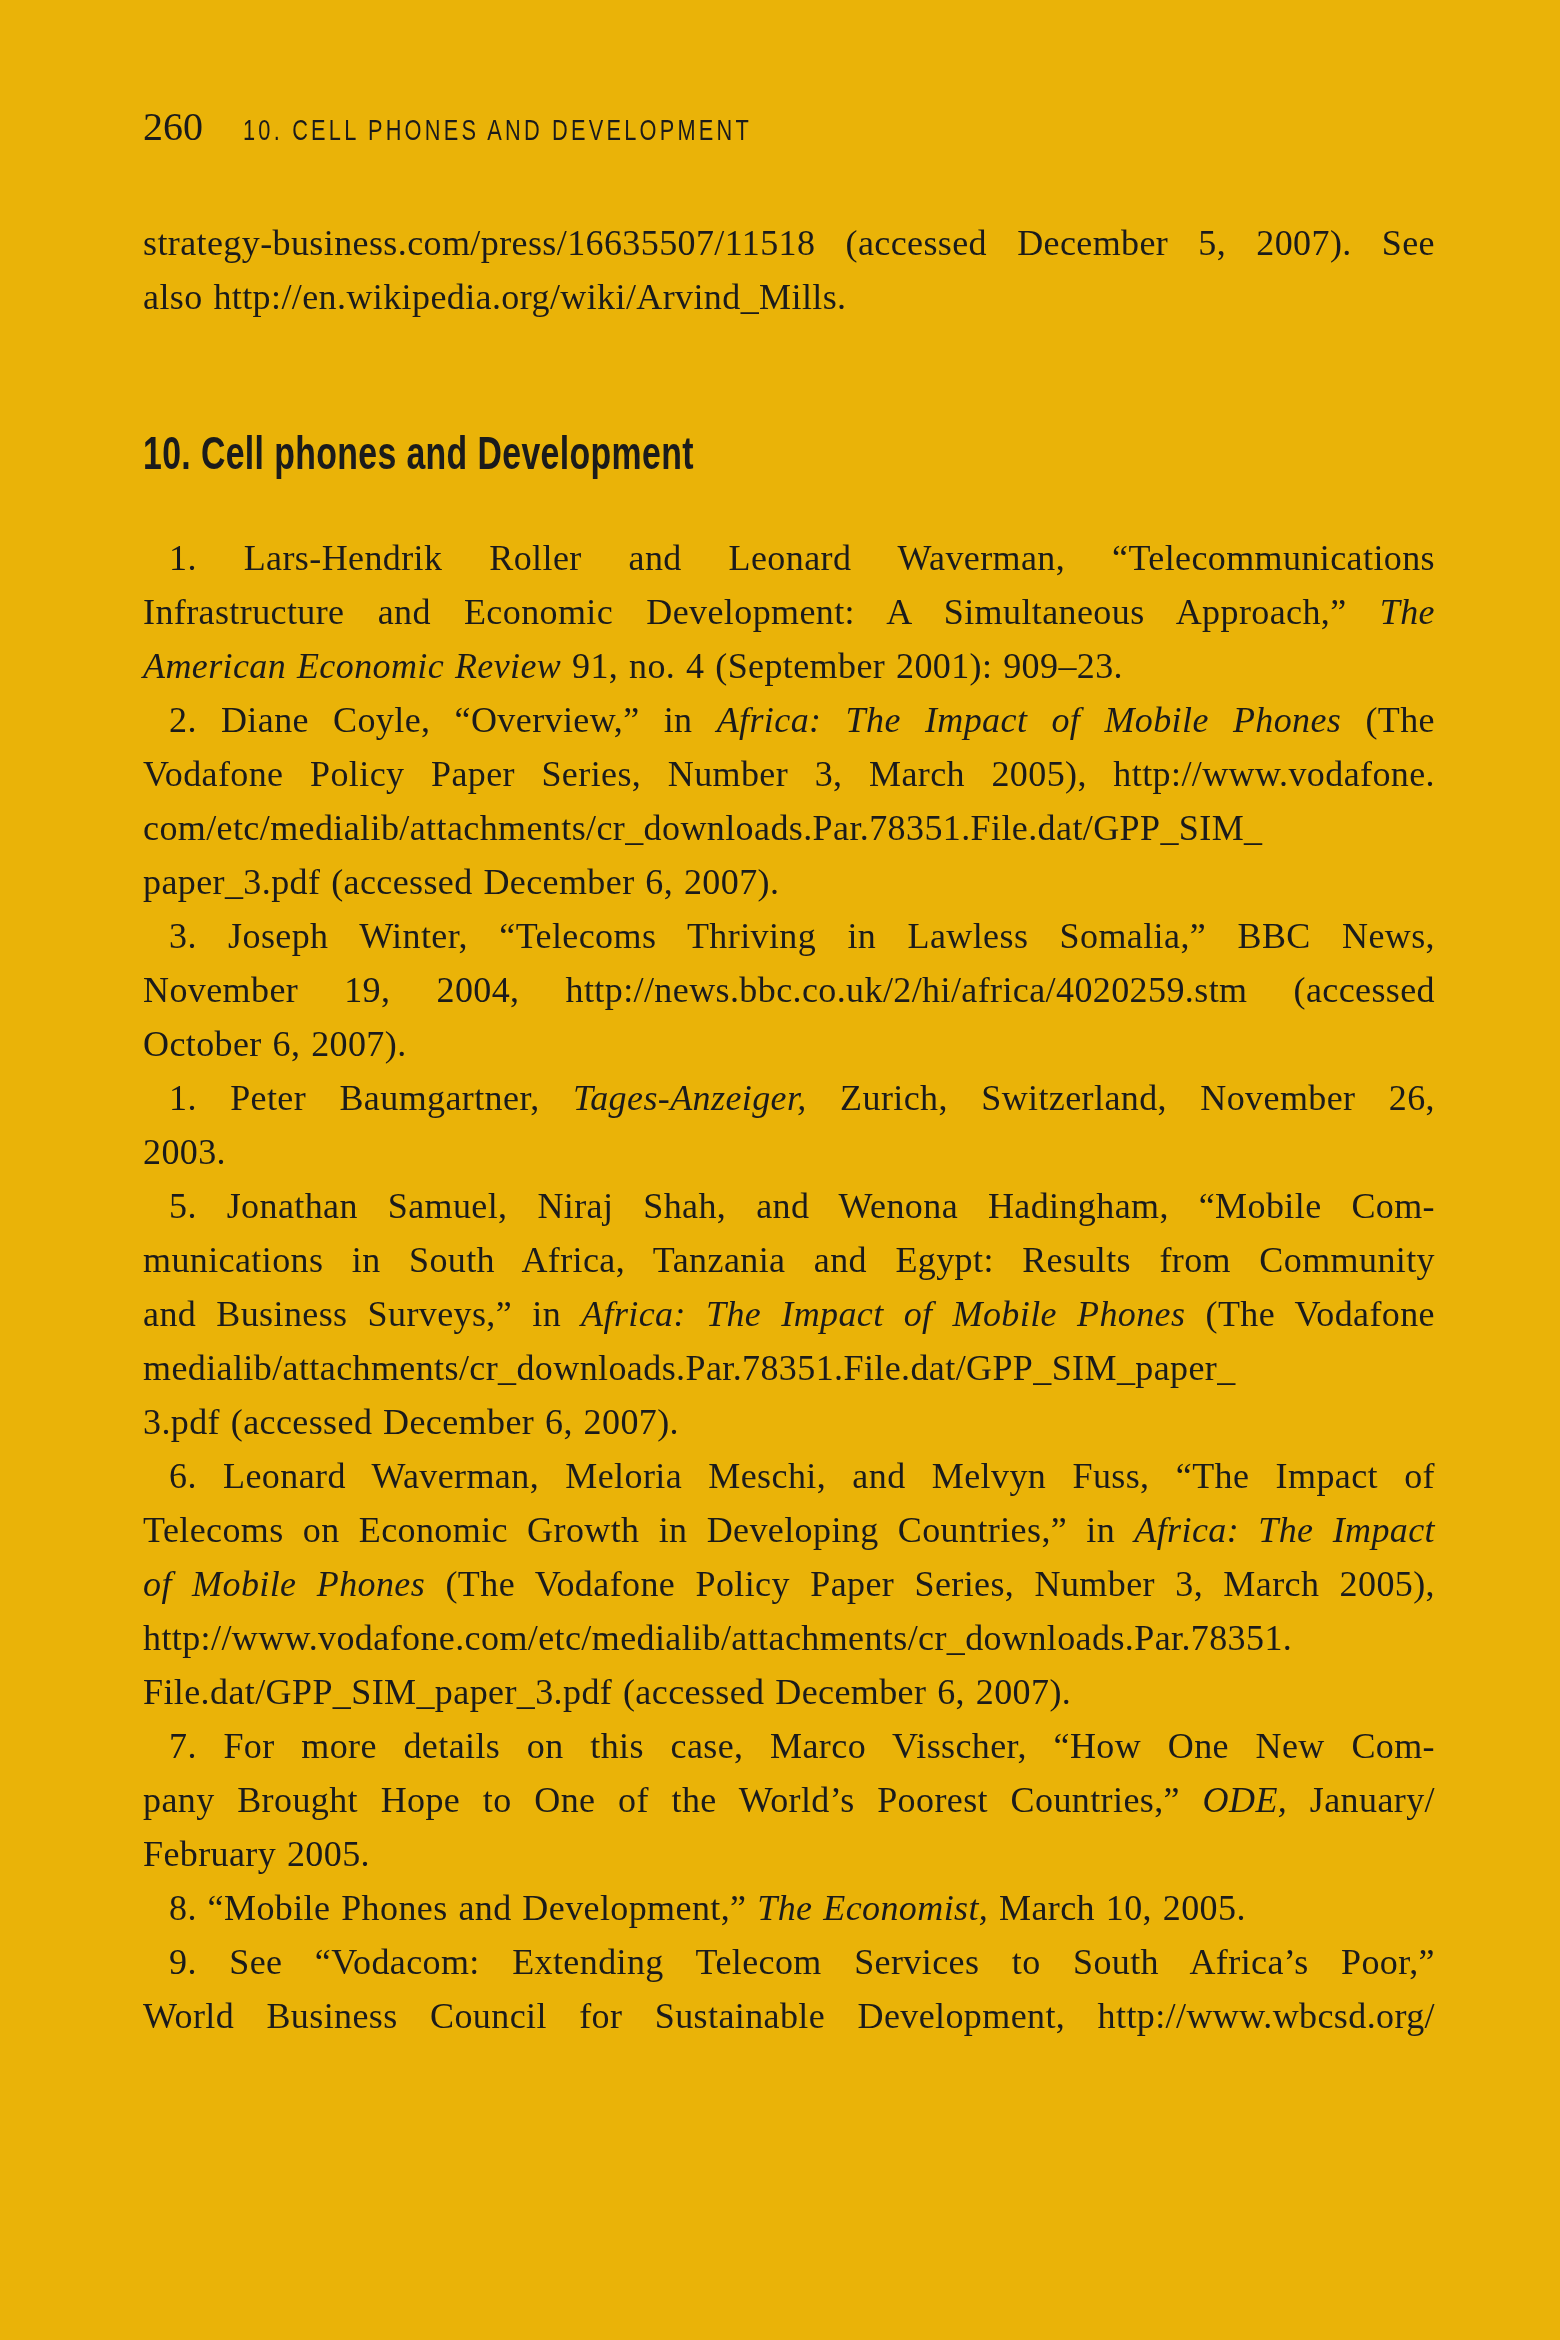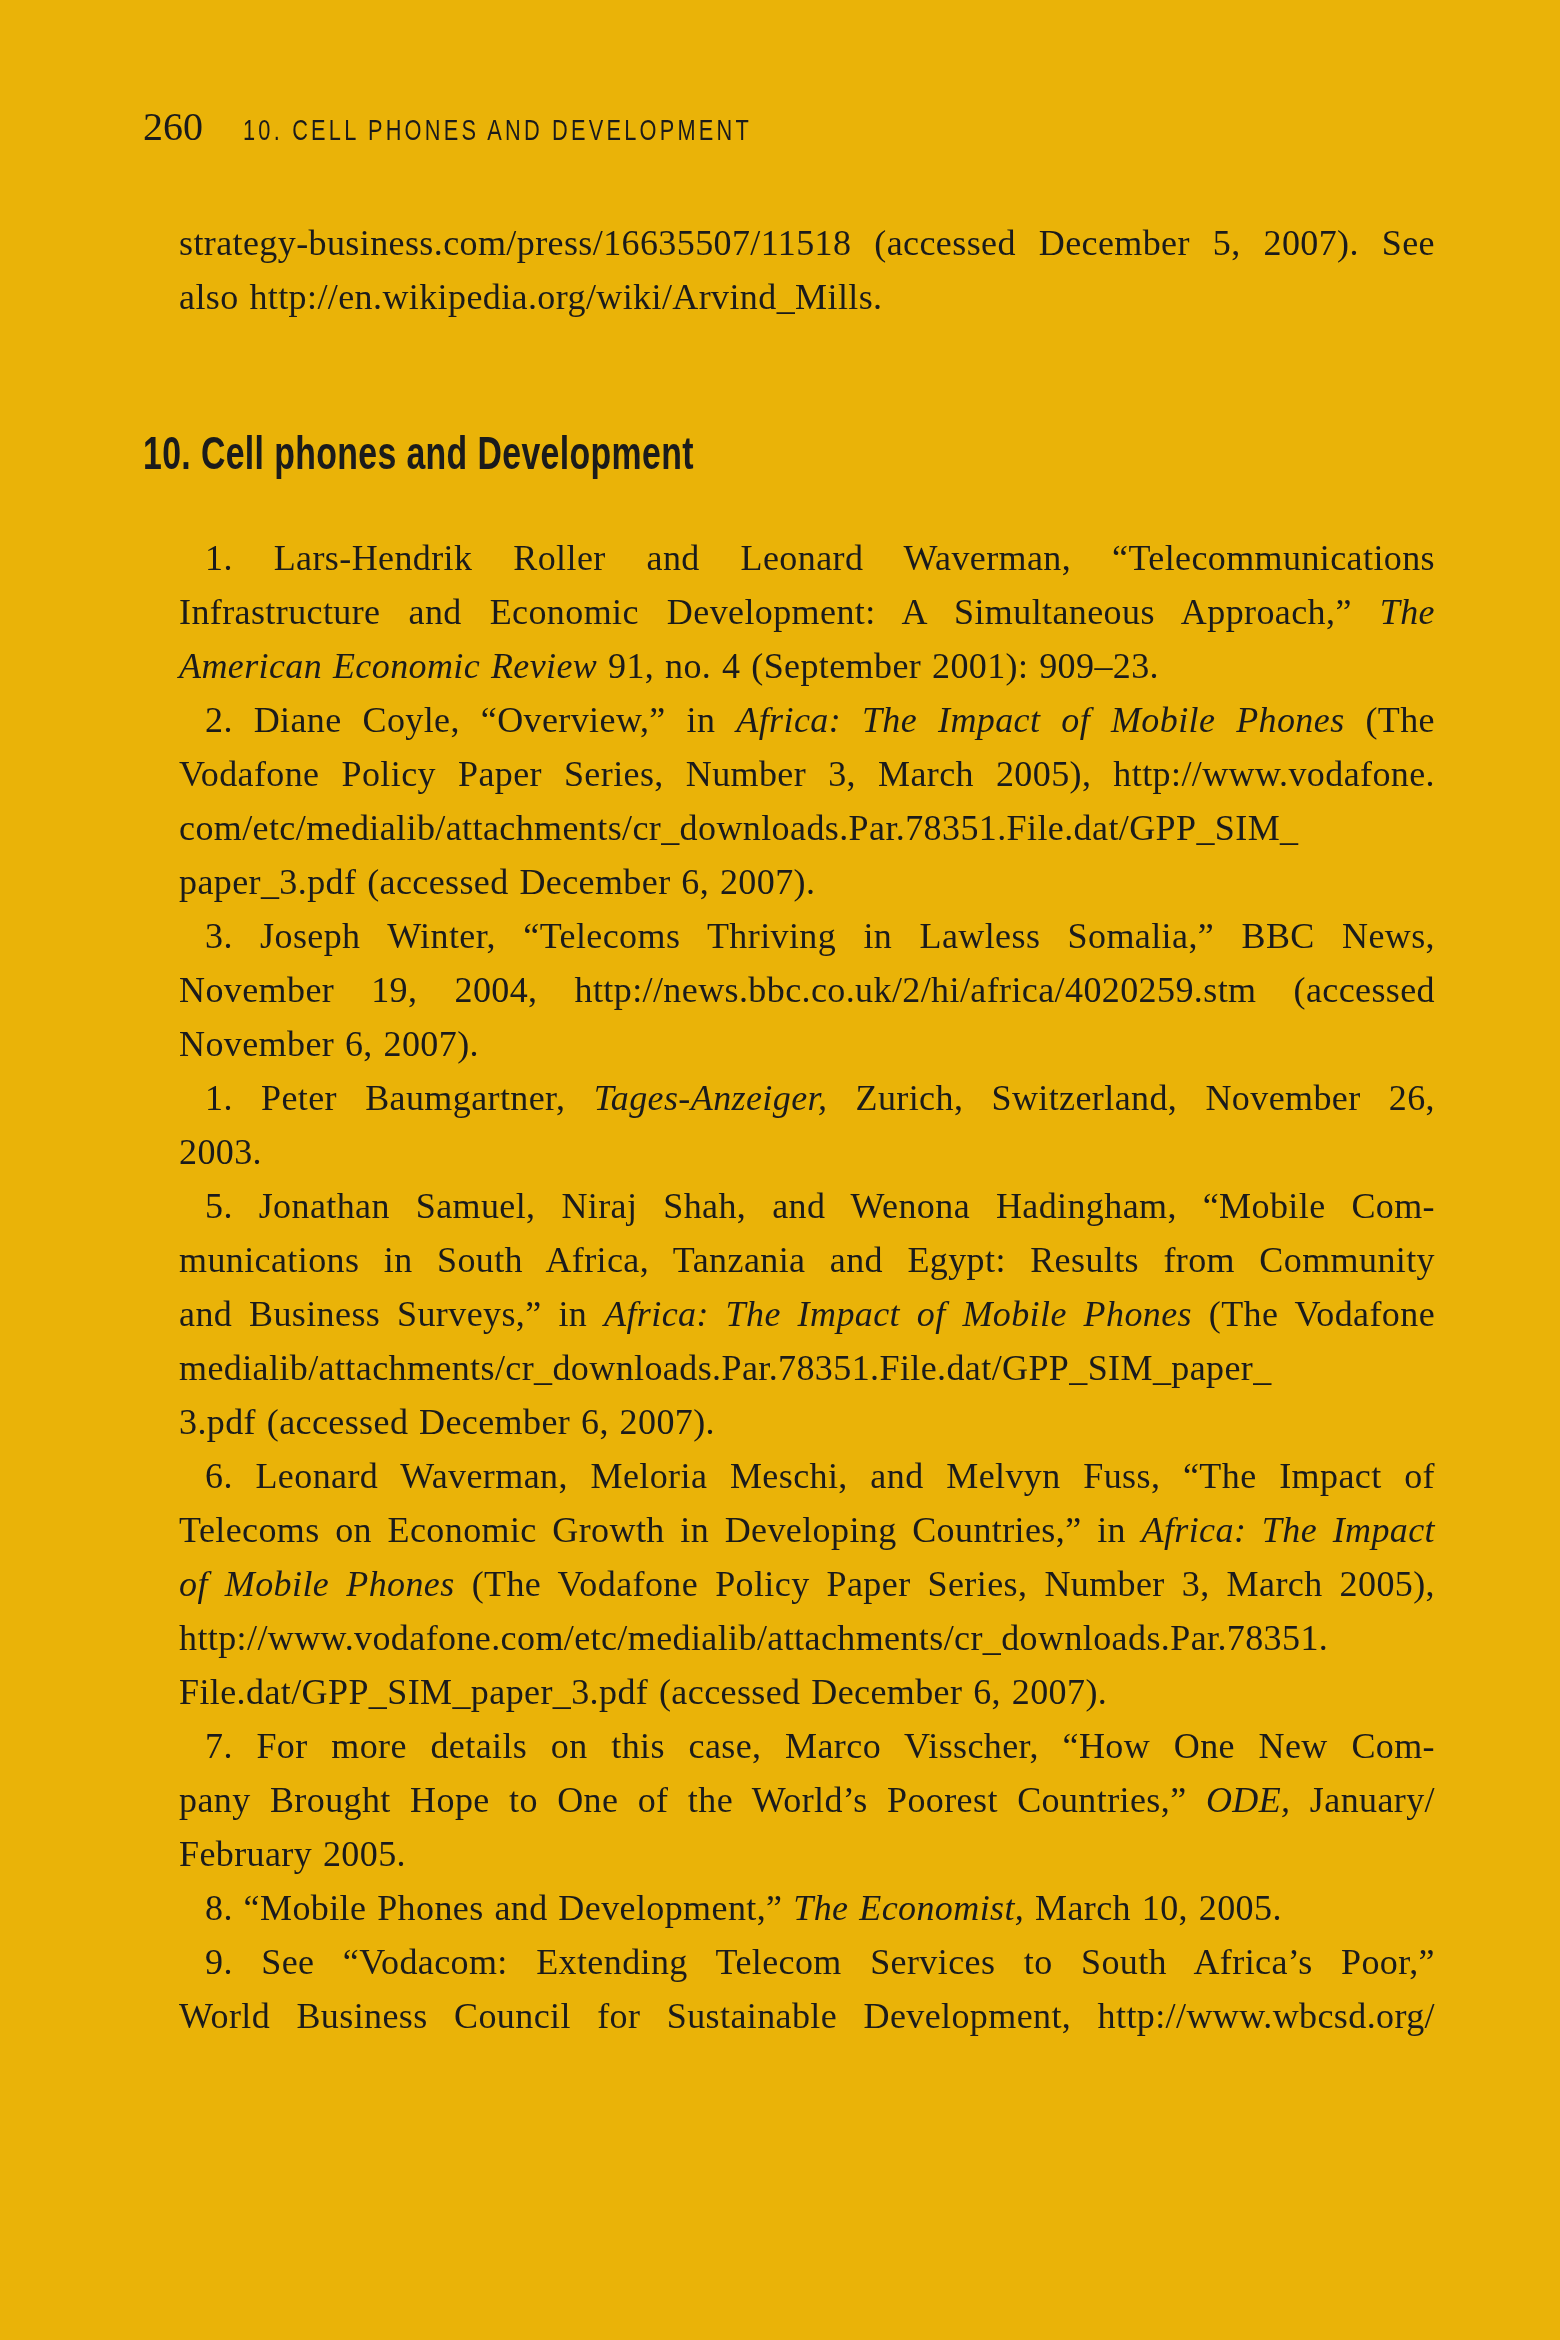--- a/index.html
+++ b/index.html
@@ -59,21 +59,20 @@
     width: 1292px;
   }
   .line {
     font-size: 36px;
     line-height: 54px;
     letter-spacing: 0.4px;
     word-spacing: 1.4px;
     text-align: justify;
     text-align-last: justify;
     white-space: normal;
-    margin-left: 36px;
   }
   .line.last { text-align: center; text-align-last: left; }
   .line.indent { text-indent: 26px; }
   .it { font-style: italic; }
 </style>
 </head>
 <body>
 
 <div class="page">
 
@@ -97,21 +96,21 @@
       </div>
       <div class="endnote">
         <div class="line indent"><span>2. Diane Coyle, “Overview,” in </span><span class="it">Africa: The Impact of Mobile Phones</span><span> (The</span></div>
         <div class="line"><span>Vodafone Policy Paper Series, Number 3, March 2005), http://www.vodafone.</span></div>
         <div class="line"><span>com/etc/medialib/attachments/cr_downloads.Par.78351.File.dat/GPP_SIM_</span></div>
         <div class="line last"><span>paper_3.pdf (accessed December 6, 2007).</span></div>
       </div>
       <div class="endnote">
         <div class="line indent"><span>3. Joseph Winter, “Telecoms Thriving in Lawless Somalia,” BBC News,</span></div>
         <div class="line"><span>November 19, 2004, http://news.bbc.co.uk/2/hi/africa/4020259.stm (accessed</span></div>
-        <div class="line last"><span>November 6, 2007).</span></div>
+        <div class="line last"><span>October 6, 2007).</span></div>
       </div>
       <div class="endnote">
         <div class="line indent"><span>1. Peter Baumgartner, </span><span class="it">Tages-Anzeiger,</span><span> Zurich, Switzerland, November 26,</span></div>
         <div class="line last"><span>2003.</span></div>
       </div>
       <div class="endnote">
         <div class="line indent"><span>5. Jonathan Samuel, Niraj Shah, and Wenona Hadingham, “Mobile Com-</span></div>
         <div class="line"><span>munications in South Africa, Tanzania and Egypt: Results from Community</span></div>
         <div class="line"><span>and Business Surveys,” in </span><span class="it">Africa: The Impact of Mobile Phones</span><span> (The Vodafone</span></div>
         <div class="line"><span>medialib/attachments/cr_downloads.Par.78351.File.dat/GPP_SIM_paper_</span></div>

